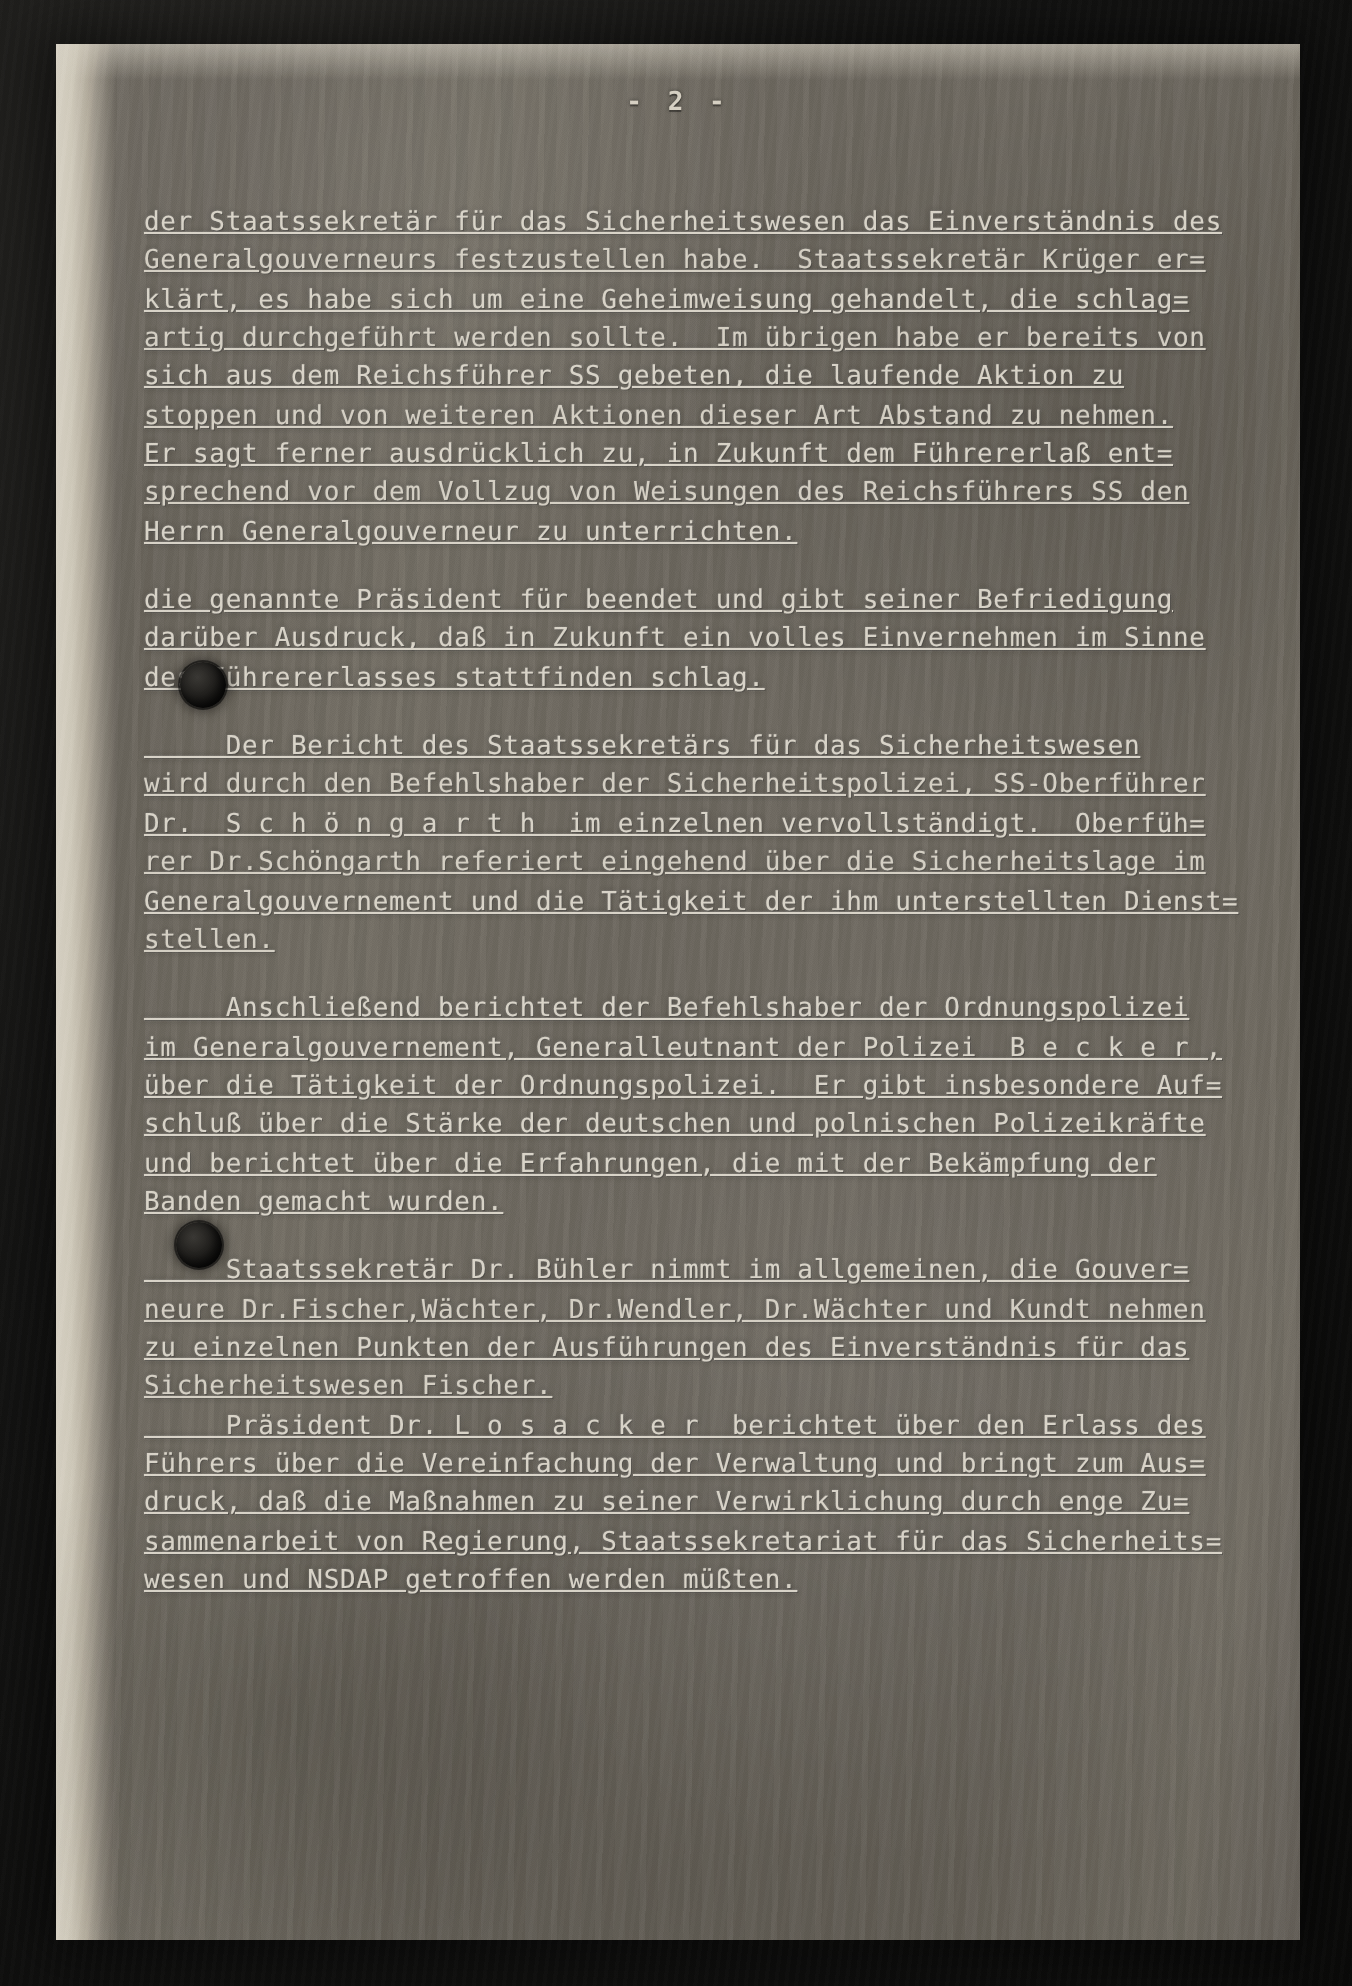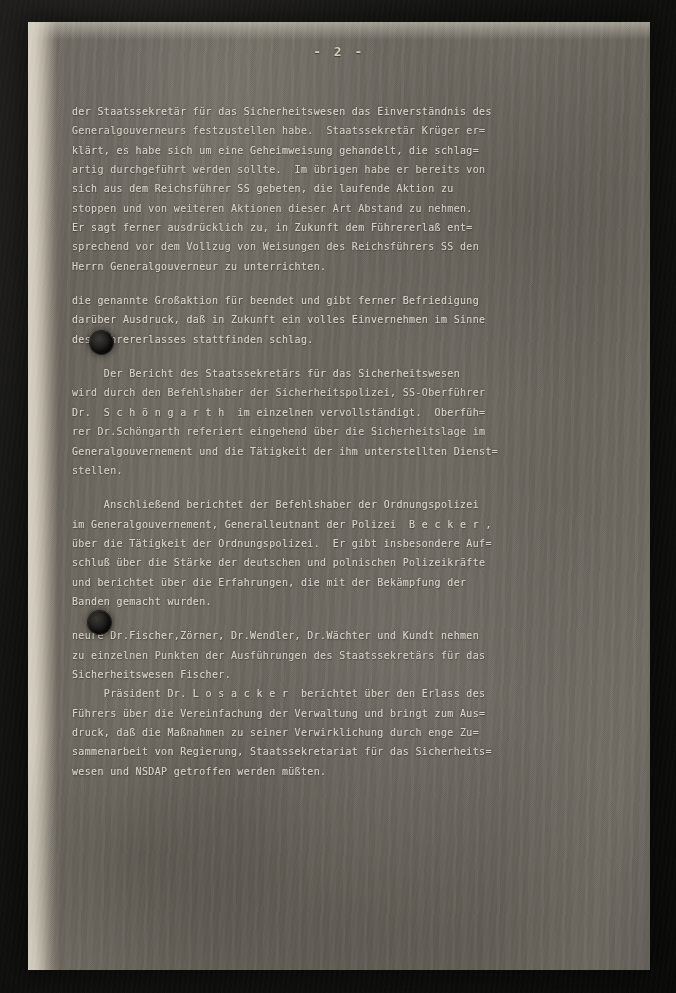--- a/index.html
+++ b/index.html
@@ -97,29 +97,30 @@
     opacity:.93;
   }
   #body-text{
     position:absolute;
     left:44px; top:80px;
     width:546px;
   }
   .para{
     margin:0 0 15px 0;
     color:#e2ddd1;
-    font-size:10px;
+    font-size:13px;
     line-height:19.35px;
     letter-spacing:.34px;
     white-space:pre;
     text-shadow:
       0 0 1.1px rgba(255,255,255,.35),
       0 0 3px rgba(0,0,0,.45),
       0.5px 0.5px 0 rgba(0,0,0,.30);
     opacity:.92;
+    text-decoration:underline;
   }
   .para.tight { margin-bottom:0; }
   .para .ln{ display:block; }
   
   .para:nth-child(odd) .ln:nth-child(even){ opacity:.96; }
 
   
   .punch{
     position:absolute;
     width:23px; height:23px;
@@ -155,24 +156,24 @@
   <div id="sheet">
     <div id="left-flare"></div>
     <div id="top-flare"></div>
 
     <div id="typescript">
 
       <div class="page-number">- 2 -</div>
 
       <div id="body-text">
           <div class="para"><span class="ln">der Staatssekretär für das Sicherheitswesen das Einverständnis des</span><span class="ln">Generalgouverneurs festzustellen habe.  Staatssekretär Krüger er=</span><span class="ln">klärt, es habe sich um eine Geheimweisung gehandelt, die schlag=</span><span class="ln">artig durchgeführt werden sollte.  Im übrigen habe er bereits von</span><span class="ln">sich aus dem Reichsführer SS gebeten, die laufende Aktion zu</span><span class="ln">stoppen und von weiteren Aktionen dieser Art Abstand zu nehmen.</span><span class="ln">Er sagt ferner ausdrücklich zu, in Zukunft dem Führererlaß ent=</span><span class="ln">sprechend vor dem Vollzug von Weisungen des Reichsführers SS den</span><span class="ln">Herrn Generalgouverneur zu unterrichten.</span></div>
-          <div class="para"><span class="ln">die genannte Großaktion für beendet und gibt ferner Befriedigung</span><span class="ln">darüber Ausdruck, daß in Zukunft ein volles Einvernehmen im Sinne</span><span class="ln">des Führererlasses stattfinden schlag.</span></div>
+          <div class="para"><span class="ln">die genannte Präsident für beendet und gibt seiner Befriedigung</span><span class="ln">darüber Ausdruck, daß in Zukunft ein volles Einvernehmen im Sinne</span><span class="ln">des Führererlasses stattfinden schlag.</span></div>
           <div class="para"><span class="ln">     Der Bericht des Staatssekretärs für das Sicherheitswesen</span><span class="ln">wird durch den Befehlshaber der Sicherheitspolizei, SS-Oberführer</span><span class="ln">Dr.  S c h ö n g a r t h  im einzelnen vervollständigt.  Oberfüh=</span><span class="ln">rer Dr.Schöngarth referiert eingehend über die Sicherheitslage im</span><span class="ln">Generalgouvernement und die Tätigkeit der ihm unterstellten Dienst=</span><span class="ln">stellen.</span></div>
           <div class="para"><span class="ln">     Anschließend berichtet der Befehlshaber der Ordnungspolizei</span><span class="ln">im Generalgouvernement, Generalleutnant der Polizei  B e c k e r ,</span><span class="ln">über die Tätigkeit der Ordnungspolizei.  Er gibt insbesondere Auf=</span><span class="ln">schluß über die Stärke der deutschen und polnischen Polizeikräfte</span><span class="ln">und berichtet über die Erfahrungen, die mit der Bekämpfung der</span><span class="ln">Banden gemacht wurden.</span></div>
-          <div class="para tight"><span class="ln">neure Dr.Fischer,Zörner, Dr.Wendler, Dr.Wächter und Kundt nehmen</span><span class="ln">zu einzelnen Punkten der Ausführungen des Staatssekretärs für das</span><span class="ln">Sicherheitswesen Fischer.</span></div>
+          <div class="para tight"><span class="ln">     Staatssekretär Dr. Bühler nimmt im allgemeinen, die Gouver=</span><span class="ln">neure Dr.Fischer,Wächter, Dr.Wendler, Dr.Wächter und Kundt nehmen</span><span class="ln">zu einzelnen Punkten der Ausführungen des Einverständnis für das</span><span class="ln">Sicherheitswesen Fischer.</span></div>
           <div class="para"><span class="ln">     Präsident Dr. L o s a c k e r  berichtet über den Erlass des</span><span class="ln">Führers über die Vereinfachung der Verwaltung und bringt zum Aus=</span><span class="ln">druck, daß die Maßnahmen zu seiner Verwirklichung durch enge Zu=</span><span class="ln">sammenarbeit von Regierung, Staatssekretariat für das Sicherheits=</span><span class="ln">wesen und NSDAP getroffen werden müßten.</span></div>
         </div>
 
     </div>
 
     <div class="punch" id="punch-top"></div>
     <div class="punch" id="punch-bottom"></div>
   </div>
 
   <div id="grain"></div>

